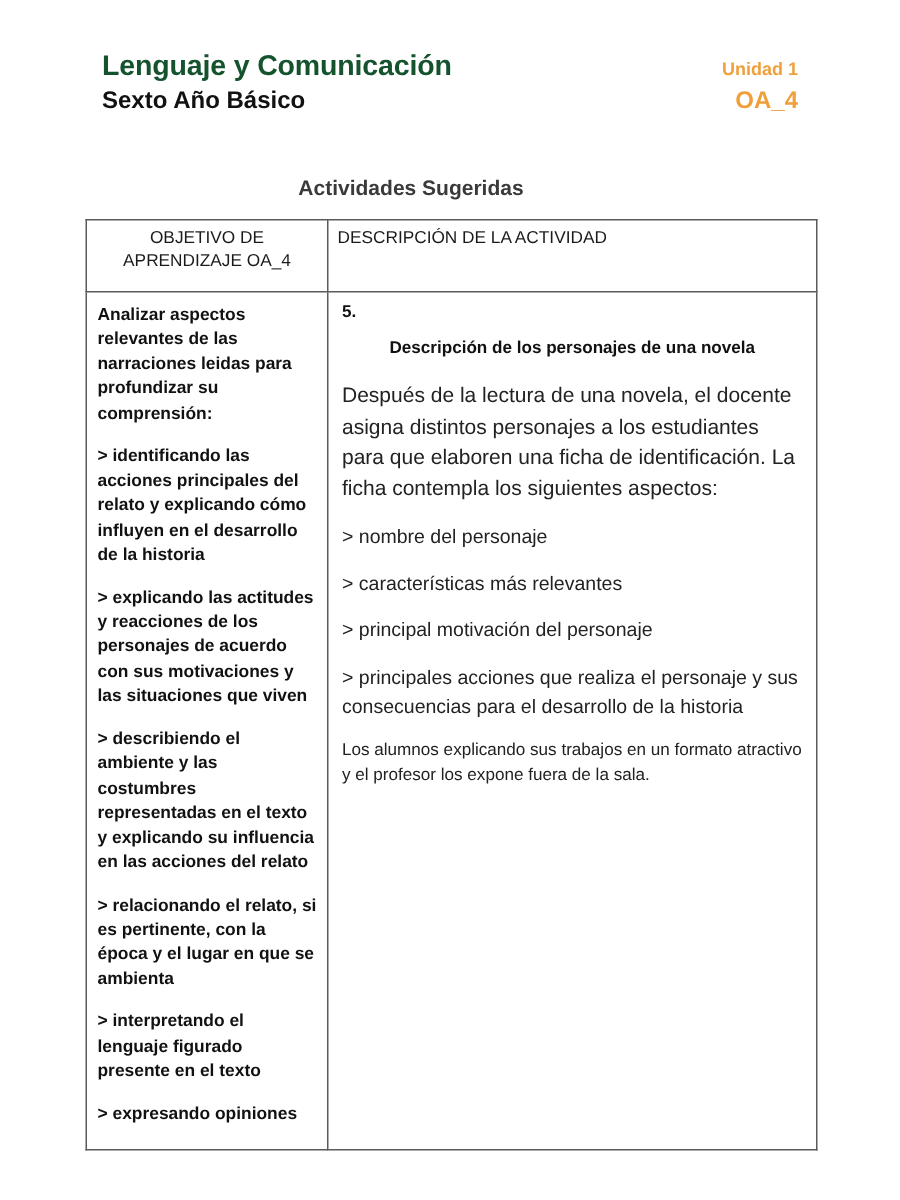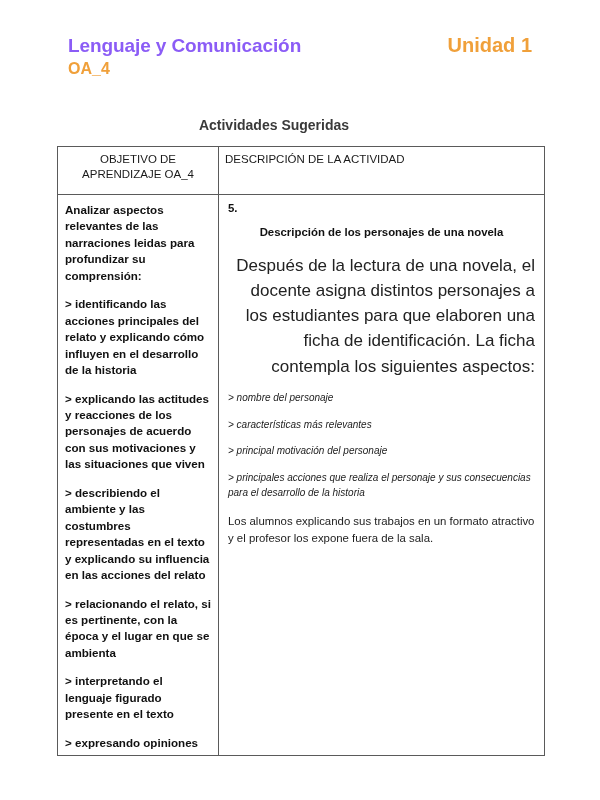--- a/index.html
+++ b/index.html
@@ -29,27 +29,27 @@
     justify-content: space-between;
     align-items: baseline;
     width: 100%;
   }
   .hdr-row + .hdr-row {
     margin-top: 3px;
   }
   .subject-title {
     font-size: 19px;
     font-weight: bold;
-    color: #8b5cf6;
+    color: #14532d;
     letter-spacing: -0.1px;
     white-space: nowrap;
     text-align: center;
   }
   .unit-label {
-    font-size: 20px;
+    font-size: 12px;
     font-weight: bold;
     color: #f0a03a;
     white-space: nowrap;
   }
   .grade-title {
     font-size: 16px;
     font-weight: bold;
     color: #111111;
     white-space: nowrap;
   }
@@ -102,21 +102,21 @@
   th.th-description {
     padding: 5px 6px 6px 6px;
     text-align: left;
     font-size: 11.5px;
     font-weight: normal;
     color: #1a1a1a;
     line-height: 1.32;
   }
 
   td.cell-objective {
-    padding: 7px 7px 4px 7px;
+    padding: 7px 7px 15px 7px;
     height: 532px;
   }
   td.cell-description {
     padding: 7px 9px 4px 9px;
   }
 
   .obj-block {
     font-size: 11.6px;
     font-weight: bold;
     color: #111111;
@@ -133,52 +133,52 @@
   }
   .desc-heading {
     font-size: 11.4px;
     font-weight: bold;
     color: #111111;
     margin: 0 0 12px 0;
     line-height: 1.4;
     text-align: center;
   }
   .desc-para {
-    font-size: 17px;
+    font-size: 14px;
     font-weight: normal;
     color: #222222;
     line-height: 1.48;
     margin: 0 0 12px 0;
-    text-align: right;
+    text-align: left;
   }
   .desc-item {
-    font-size: 10px;
+    font-size: 13px;
     font-weight: normal;
     color: #222222;
     line-height: 1.48;
     margin: 0 0 12px 0;
-    font-style: italic;
   }
   .desc-closing {
     font-size: 11.4px;
     font-weight: normal;
     color: #222222;
     line-height: 1.48;
     margin: 0;
   }
 </style>
 </head>
 <body>
 
 <div class="doc-header">
   <div class="hdr-row">
     <span class="subject-title">Lenguaje y Comunicación</span>
     <span class="unit-label">Unidad 1</span>
   </div>
   <div class="hdr-row">
+    <span class="grade-title">Sexto Año Básico</span>
     <span class="oa-label">OA_4</span>
   </div>
 </div>
 
 <div class="section-title">Actividades Sugeridas</div>
 
 <table class="activity-table">
   <colgroup>
     <col class="col-objective">
     <col class="col-description">

